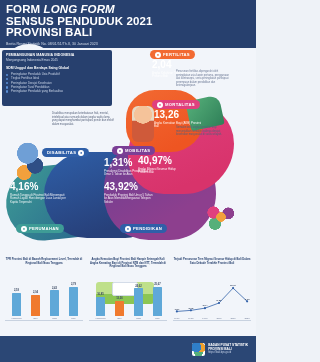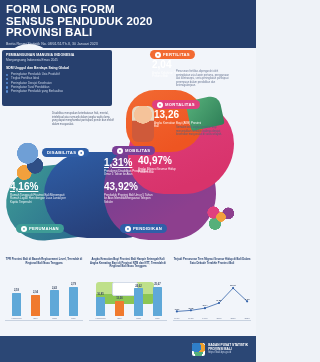--- a/index.html
+++ b/index.html
@@ -16,21 +16,21 @@
   .header {
     position:absolute; left:0; top:0; width:256px; height:48px;
     background:#27406e;
     color:#fff;
     padding:4px 6px 0 6px;
   }
   .header h1 {
     font-size:11.5px; line-height:11.5px; font-weight:bold;
     letter-spacing:0.1px;
   }
-  .header h1 .ital { }
+  .header h1 .ital { font-style:italic; }
   .header .subtitle {
     margin-top:3px; font-size:3.6px; line-height:5px; color:#d6deec; font-weight:normal;
   }
 
   
   .leftpanel {
     position:absolute; left:2px; top:50px; width:110px; height:56px;
     background:#27406e; border-radius:2px; padding:3px 4px;
     color:#fff;
   }
@@ -121,21 +121,21 @@
   .stat .num { font-size:10px; font-weight:bold; line-height:10px; }
   .stat .desc { font-size:2.9px; line-height:3.8px; margin-top:1.5px; opacity:0.92; }
 
   .stat-fert { left:152px; top:60px; width:46px; }
   .stat-mort { left:154px; top:110px; width:48px; }
   .stat-mob  { left:138px; top:156px; width:48px; }
   .stat-dis  { left:104px; top:158px; width:46px; }
   .stat-rumah{ left:10px;  top:182px; width:56px; }
   .stat-pend { left:104px; top:182px; width:52px; }
 
-  .stat-dis .num, .stat-rumah .num { color:#fff;text-decoration:underline; }
+  .stat-dis .num, .stat-rumah .num { color:#fff; }
 
   
   .note {
     position:absolute; font-size:2.6px; line-height:3.6px; color:#55617a;
   }
   .note-fert { left:176px; top:70px; width:54px; color:#6b7894; }
   .note-mort { left:176px; top:126px; width:52px; }
   .note-dis  { left:52px;  top:112px; width:62px; }
 
   
@@ -214,21 +214,21 @@
   .bps-text .l3 { font-size:2.6px; line-height:3.4px; color:#c9d5ea; }
 </style>
 </head>
 <body>
 
 <div class="page">
 
   <div class="header">
     <h1>
       <span>FORM </span><span class="ital">LONG FORM</span><br>
-      <span>SENSUS PENDUDUK 2020</span><br>
+      <span>SENSUS PENDUDUK 2021</span><br>
       <span>PROVINSI BALI</span>
     </h1>
     <div class="subtitle">Berita Resmi Statistik No. 08/01/51/Th.II, 30 Januari 2023</div>
   </div>
 
   <div class="swirl">
     <div class="blob wedge-teal"></div>
     <div class="blob wedge-blue"></div>
     <div class="blob wedge-purple"></div>
     <div class="blob wedge-magenta"></div>

